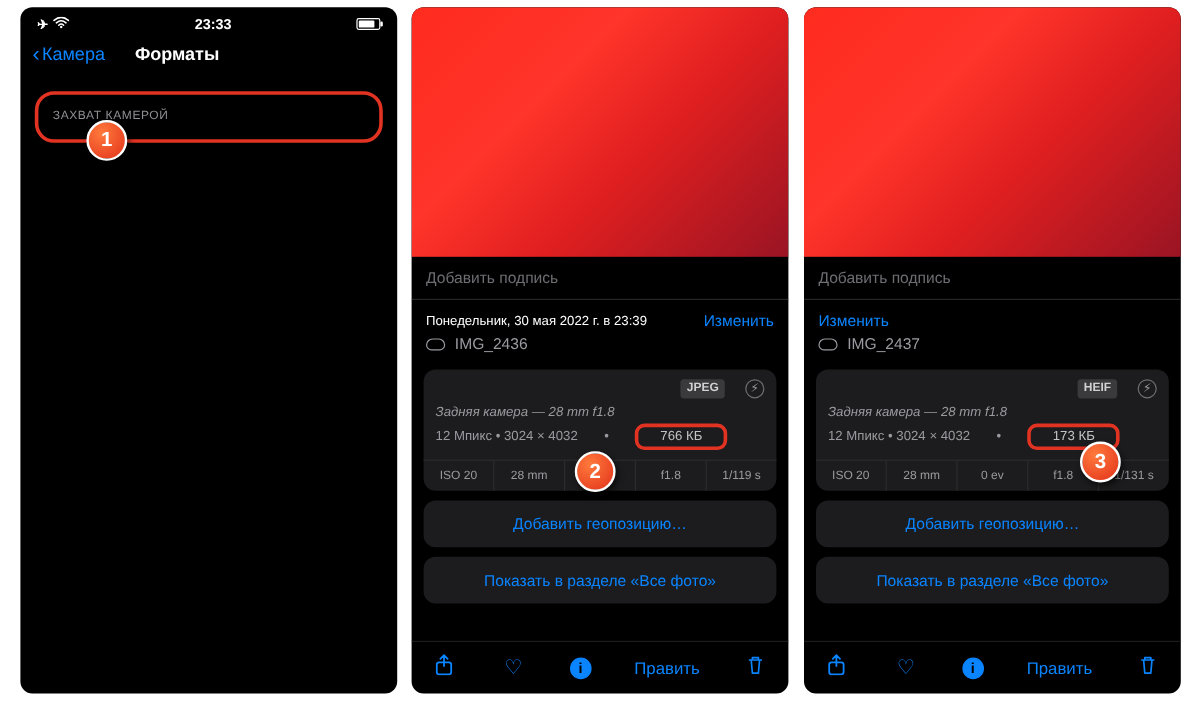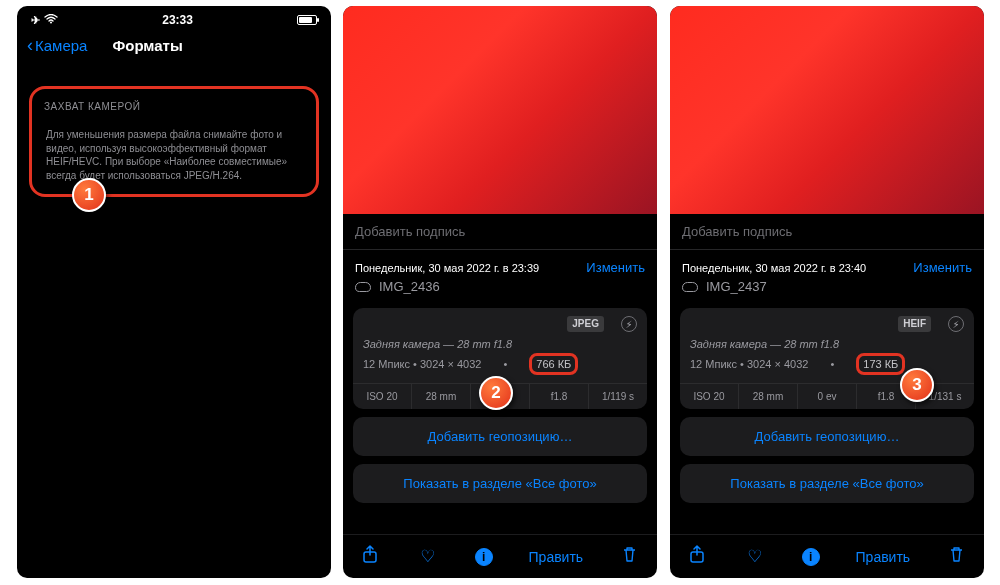--- a/index.html
+++ b/index.html
@@ -40,21 +40,21 @@
   .nav {
     display: flex; align-items: center; gap: 8px; padding: 8px 10px 10px 10px;
     color: #fff; font-size: 15px;
   }
   .back { color: #0a84ff; display:flex; align-items:center; gap:2px;}
   .chev { font-size: 18px; line-height:1; }
   .title { font-weight:600; margin-left: 17px;}
   .p1-body { padding: 6px 12px; }
   .group {
     border: 3px solid #e23322; border-radius: 16px; position: relative;
-    padding: 10px 10px 6px 10px; margin-top: 16px; background: rgba(0,0,0,0);
+    padding: 10px 10px 6px 10px; margin-top: 6px; background: rgba(0,0,0,0);
   }
   .group-header { color:#8e8e93; font-size:10px; letter-spacing:0.5px; padding: 2px 2px 8px 2px;}
   .options { background:#1c1c1e; border-radius:10px; overflow:hidden;}
   .opt { padding:11px 12px; color:#fff; font-size:14px; display:flex; align-items:center; justify-content:space-between;}
   .opt + .opt { border-top:1px solid #2c2c2e;}
   .check { color:#0a84ff; font-size:16px; font-weight:700; }
   .foot { color:#8e8e93; font-size:10px; line-height:1.35; padding: 8px 4px 6px 4px;}
 
   
   .marker {
@@ -99,21 +99,21 @@
   }
   .flash {
     width:16px; height:16px; border:1px solid #6e6e73; border-radius:50%;
     display:flex; align-items:center; justify-content:center; color:#9a9aa0;
     font-size:10px;
   }
   .card-lines { padding: 0 10px 8px 10px; color:#9a9aa0; font-size:11px;}
   .card-lines .l1 { padding-bottom:3px;font-style:italic;}
   .card-lines .l2 { display:flex; gap:22px; align-items:center;}
   .size-box {
-    border:3px solid #e23322; border-radius:8px; padding: 2px 4px;
+    border:3px solid #e23322; border-radius:8px; padding: 2px 18px;
     color:#c4c4c8; font-size:11px; display:inline-block;
   }
   .exif {
     display:flex; border-top:1px solid #2c2c2e; color:#9a9aa0; font-size:10px;justify-content:space-between;
   }
   .exif div { flex:1; text-align:center; padding:7px 0; border-right:1px solid #2c2c2e;}
   .exif div:last-child{border-right:none;}
 
   .pill {
     margin: 8px 10px 0 10px; background:#1c1c1e; border-radius:10px;
@@ -159,21 +159,20 @@
     <div class="nav">
       <span class="back">
         <span class="chev">‹</span>
         <span>Камера</span>
       </span>
       <span class="title">Форматы</span>
     </div>
     <div class="p1-body">
       <div class="group">
         <div class="group-header">ЗАХВАТ КАМЕРОЙ</div>
-        <div class="foot">Для уменьшения размера файла снимайте фото и видео, используя высокоэффективный формат HEIF/HEVC. При выборе «Наиболее совместимые» всегда будет использоваться JPEG/H.264.</div>
         <div class="marker" style="left:40px; bottom:-18px;">1</div>
       </div>
     </div>
   </div>
 
   <div class="panel p2">
     <div class="thumb"></div>
     <div class="caption">Добавить подпись</div>
     <div class="sep"></div>
     <div class="meta">
@@ -224,21 +223,20 @@
           </svg>
       </span>
     </div>
   </div>
 
   <div class="panel p3">
     <div class="thumb"></div>
     <div class="caption">Добавить подпись</div>
     <div class="sep"></div>
     <div class="meta">
-      <span class="date">Понедельник, 30 мая 2022 г. в 23:40</span>
       <span class="edit">Изменить</span>
     </div>
     <div class="cloud-row">
       <span class="cloud"></span>
       <span>IMG_2437</span>
     </div>
     <div class="card" style="position:relative;">
       <div class="card-top">
         <span class="tag">HEIF</span>
         <span class="flash">⚡︎</span>

